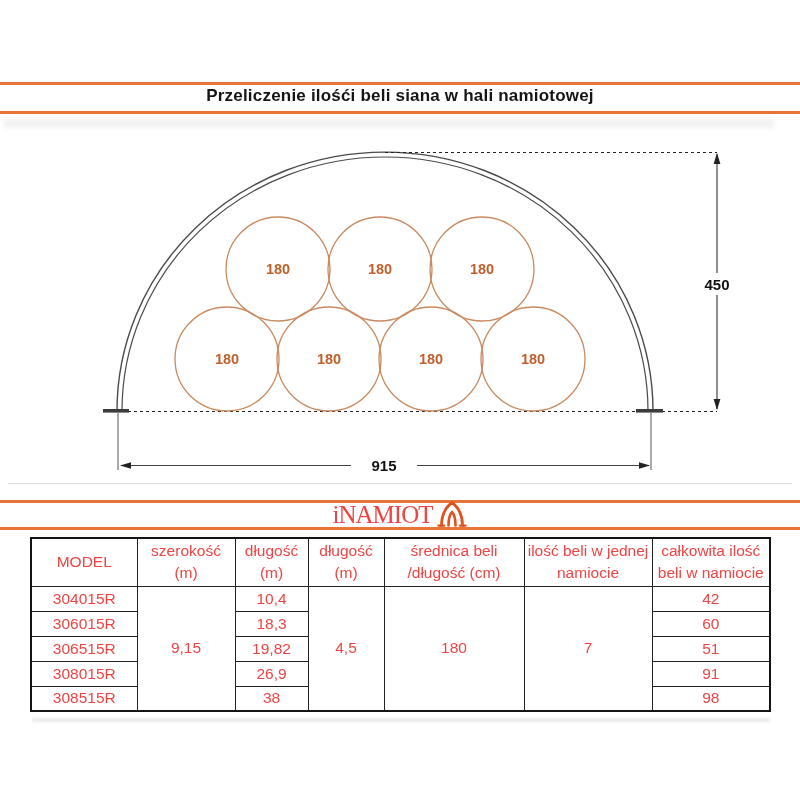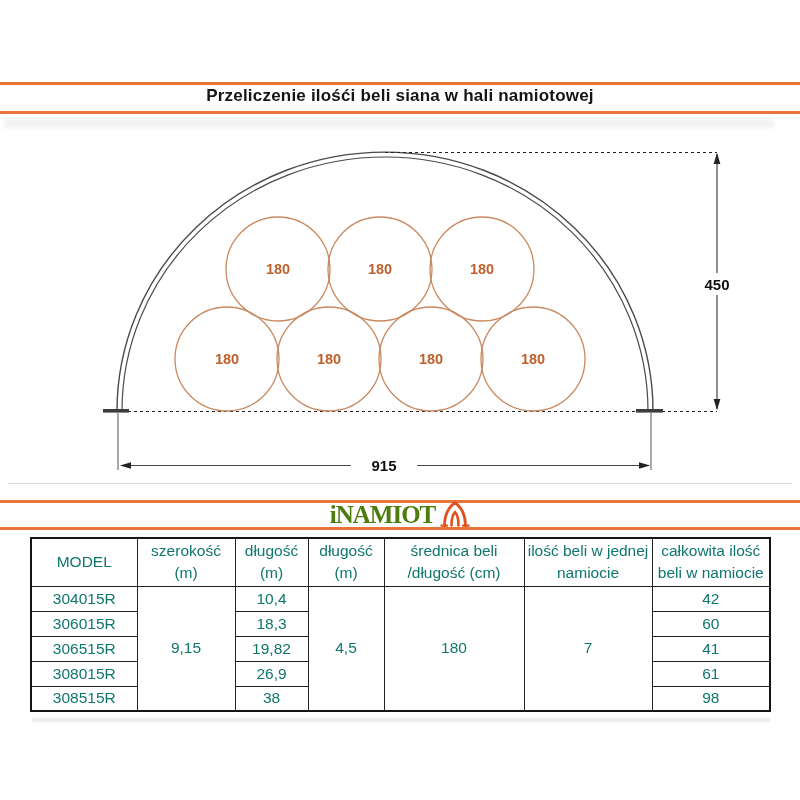--- a/index.html
+++ b/index.html
@@ -7,32 +7,32 @@
         font-family:"Liberation Sans", sans-serif;color:#111;}
   
   .rule{position:absolute;left:0;width:800px;height:3px;background:#e8743a;}
   .rule-thin{position:absolute;left:8px;width:784px;height:1px;background:#dcdcdc;}
   .title-text{position:absolute;left:0;top:86px;width:800px;text-align:center;
         font-size:17px;font-weight:bold;letter-spacing:.2px;color:#151515;}
   .artifact-band{position:absolute;left:4px;top:119px;width:770px;height:9px;
         background:#eeeeee;filter:blur(2px);opacity:.8;}
   .brand-row{position:absolute;left:0;top:501px;width:800px;height:26px;
         display:flex;align-items:center;justify-content:center;gap:5px;}
-  .brand-text{font-family:"Liberation Serif", serif;font-weight:bold;
-        font-size:25px;letter-spacing:-1px;color:#4d7c0f;line-height:1;}
+  .brand-text{font-family:"Liberation Serif", serif;font-weight:normal;
+        font-size:25px;letter-spacing:-1px;color:#ef4444;line-height:1;}
   .table-shadow{position:absolute;left:32px;top:718px;width:738px;height:4px;
         background:#ececec;filter:blur(1px);}
   
   svg.diagram{position:absolute;left:0;top:130px;}
   .dim-text{font-family:"Liberation Sans", sans-serif;font-weight:bold;font-size:15px;fill:#111;}
   .bale-text{font-family:"Liberation Sans", sans-serif;font-weight:bold;font-size:14.5px;fill:#bf5f2b;}
   
   table.spec{position:absolute;left:30px;top:537px;width:739px;
         border-collapse:collapse;table-layout:fixed;
-        border:2.5px solid #141414;font-size:15.5px;color:#0f766e;}
+        border:2.5px solid #141414;font-size:15.5px;color:#ef4444;}
   table.spec th, table.spec td{border:1.5px solid #222;text-align:center;
         vertical-align:middle;padding:0;font-weight:normal;}
   table.spec thead tr{height:48px;}
   table.spec tbody tr{height:25px;margin-top:12px;}
   th .hl{line-height:1.45;}
   td.model{font-weight:bold;}
   th.model-h{font-weight:bold;}
 </style>
 </head>
 <body>
@@ -153,26 +153,26 @@
         <td>42</td>
       </tr>
       <tr>
         <td class="model">306015R</td>
         <td>18,3</td>
         <td>60</td>
       </tr>
       <tr>
         <td class="model">306515R</td>
         <td>19,82</td>
-        <td>41</td>
+        <td>51</td>
       </tr>
       <tr>
         <td class="model">308015R</td>
         <td>26,9</td>
-        <td>61</td>
+        <td>91</td>
       </tr>
       <tr>
         <td class="model">308515R</td>
         <td>38</td>
         <td>98</td>
       </tr>
     </tbody>
   </table>
   <div class="table-shadow"></div>
 

